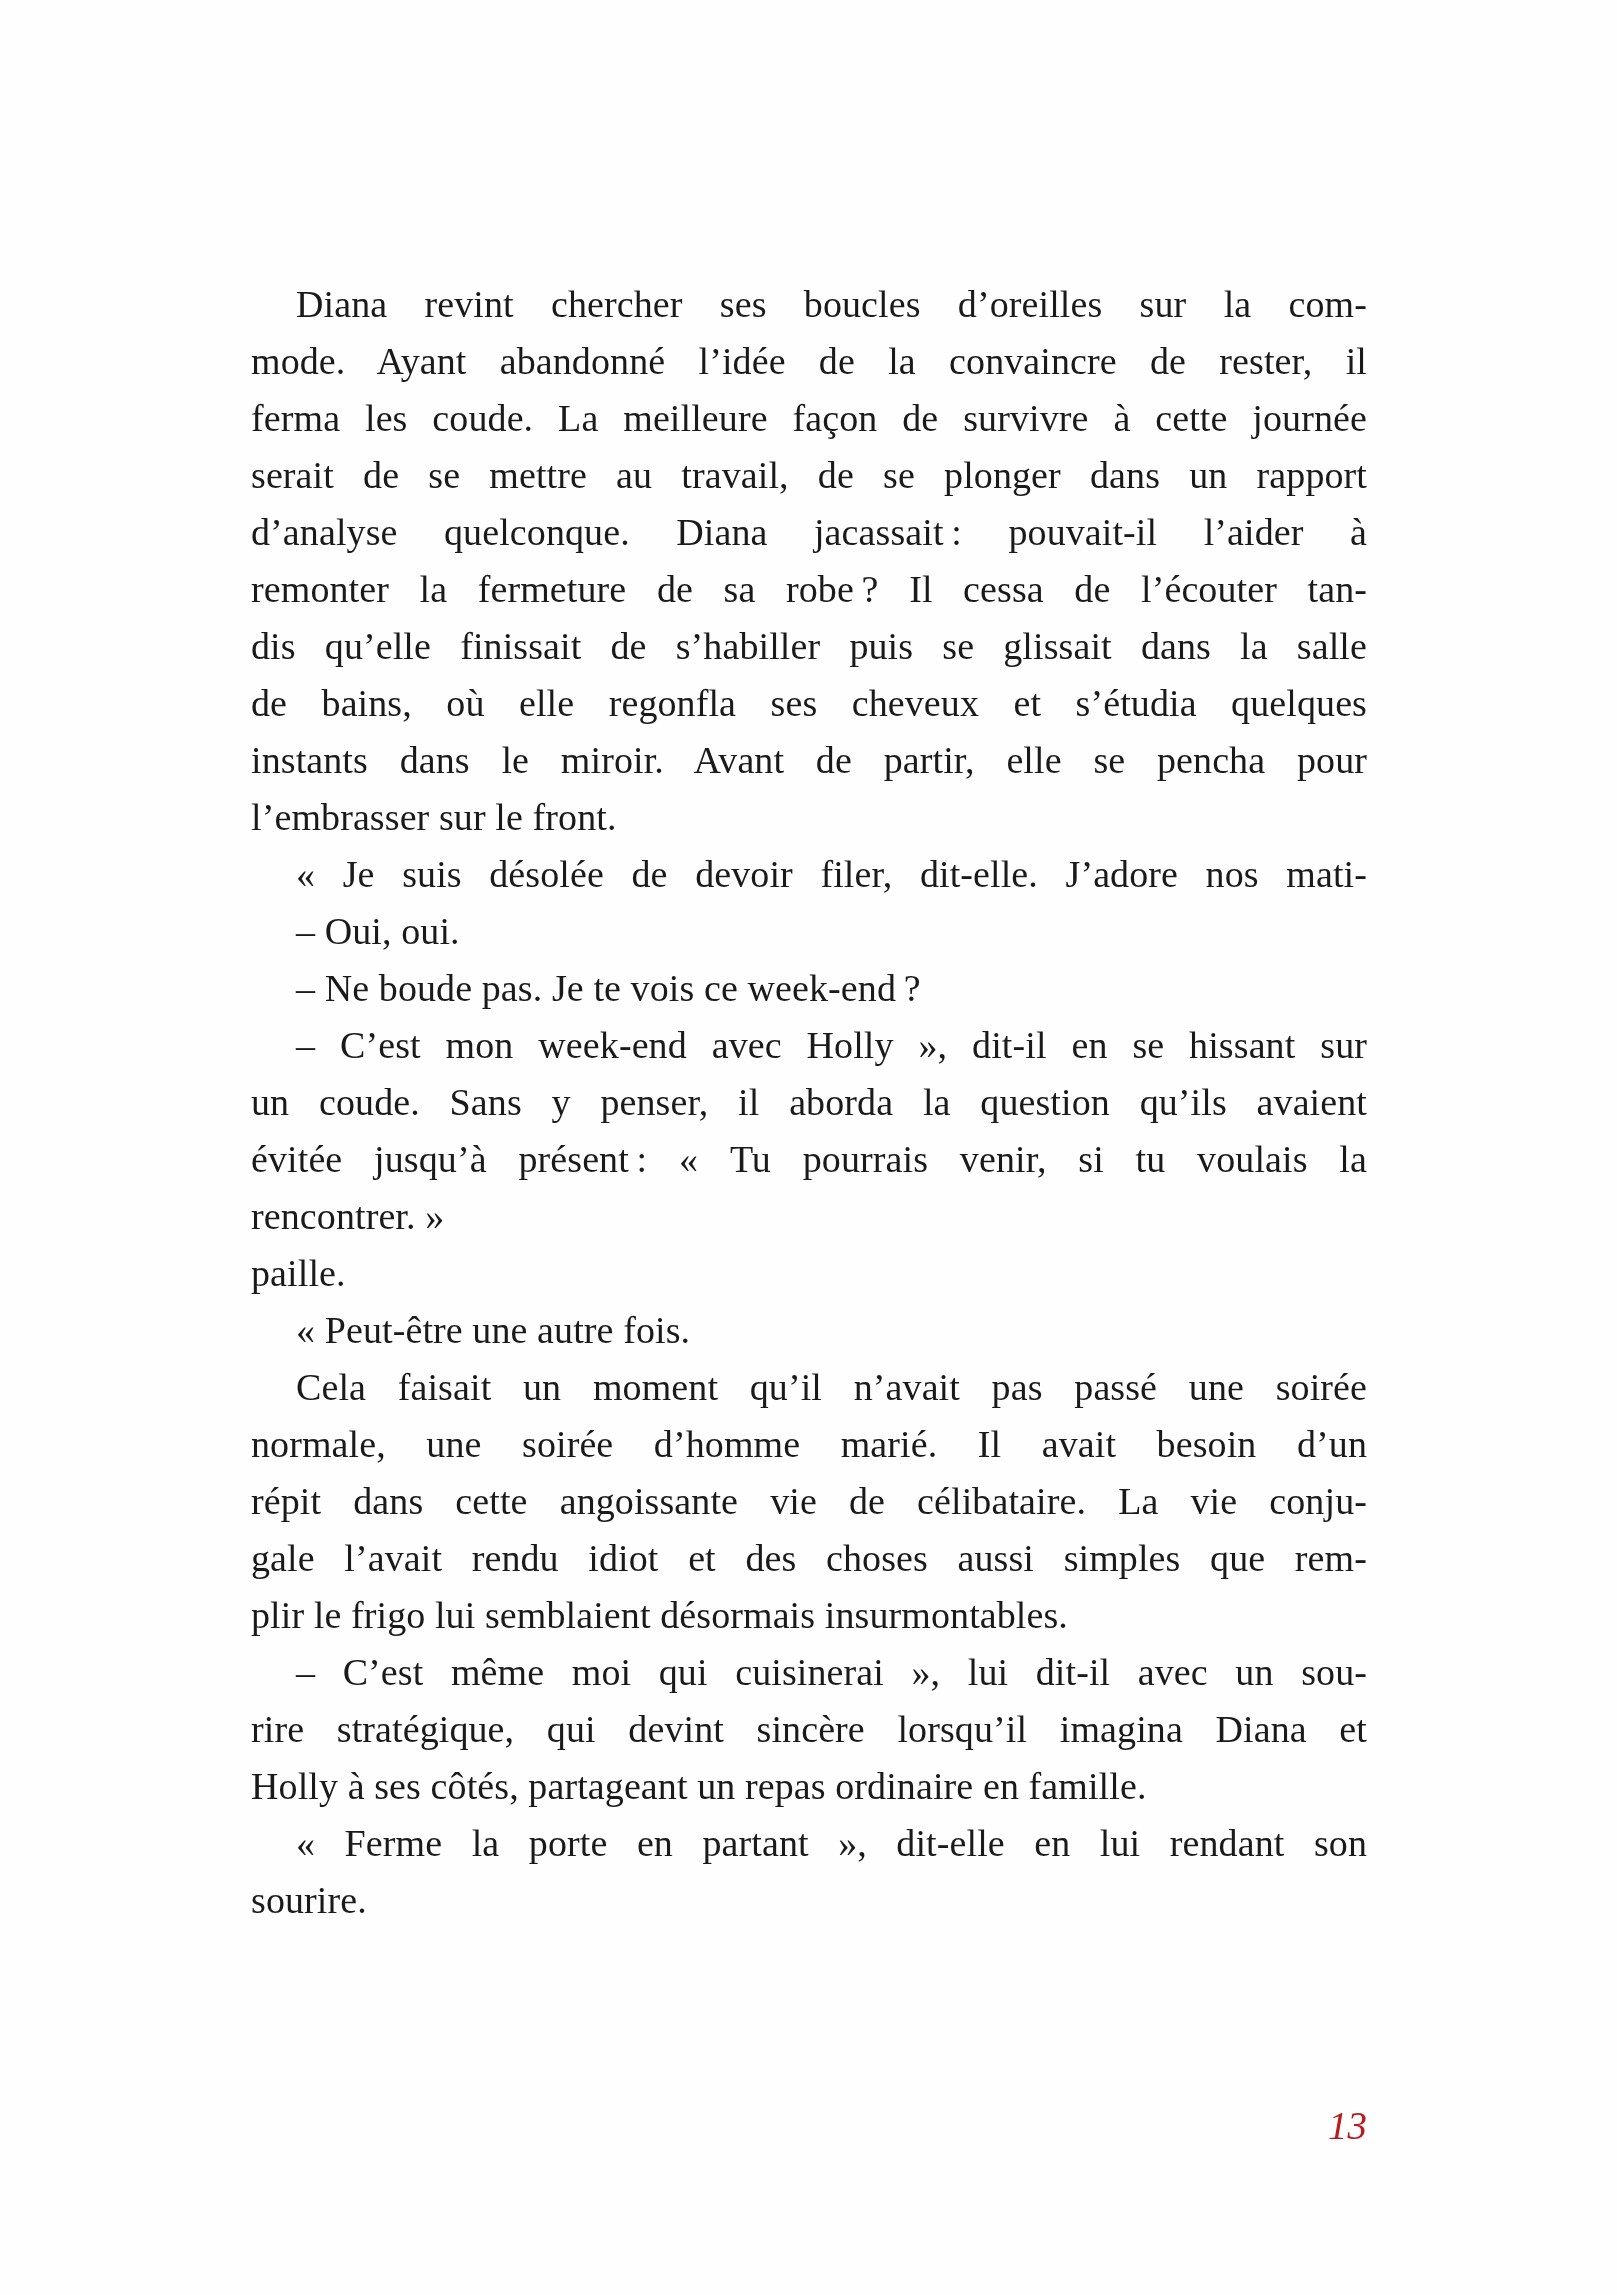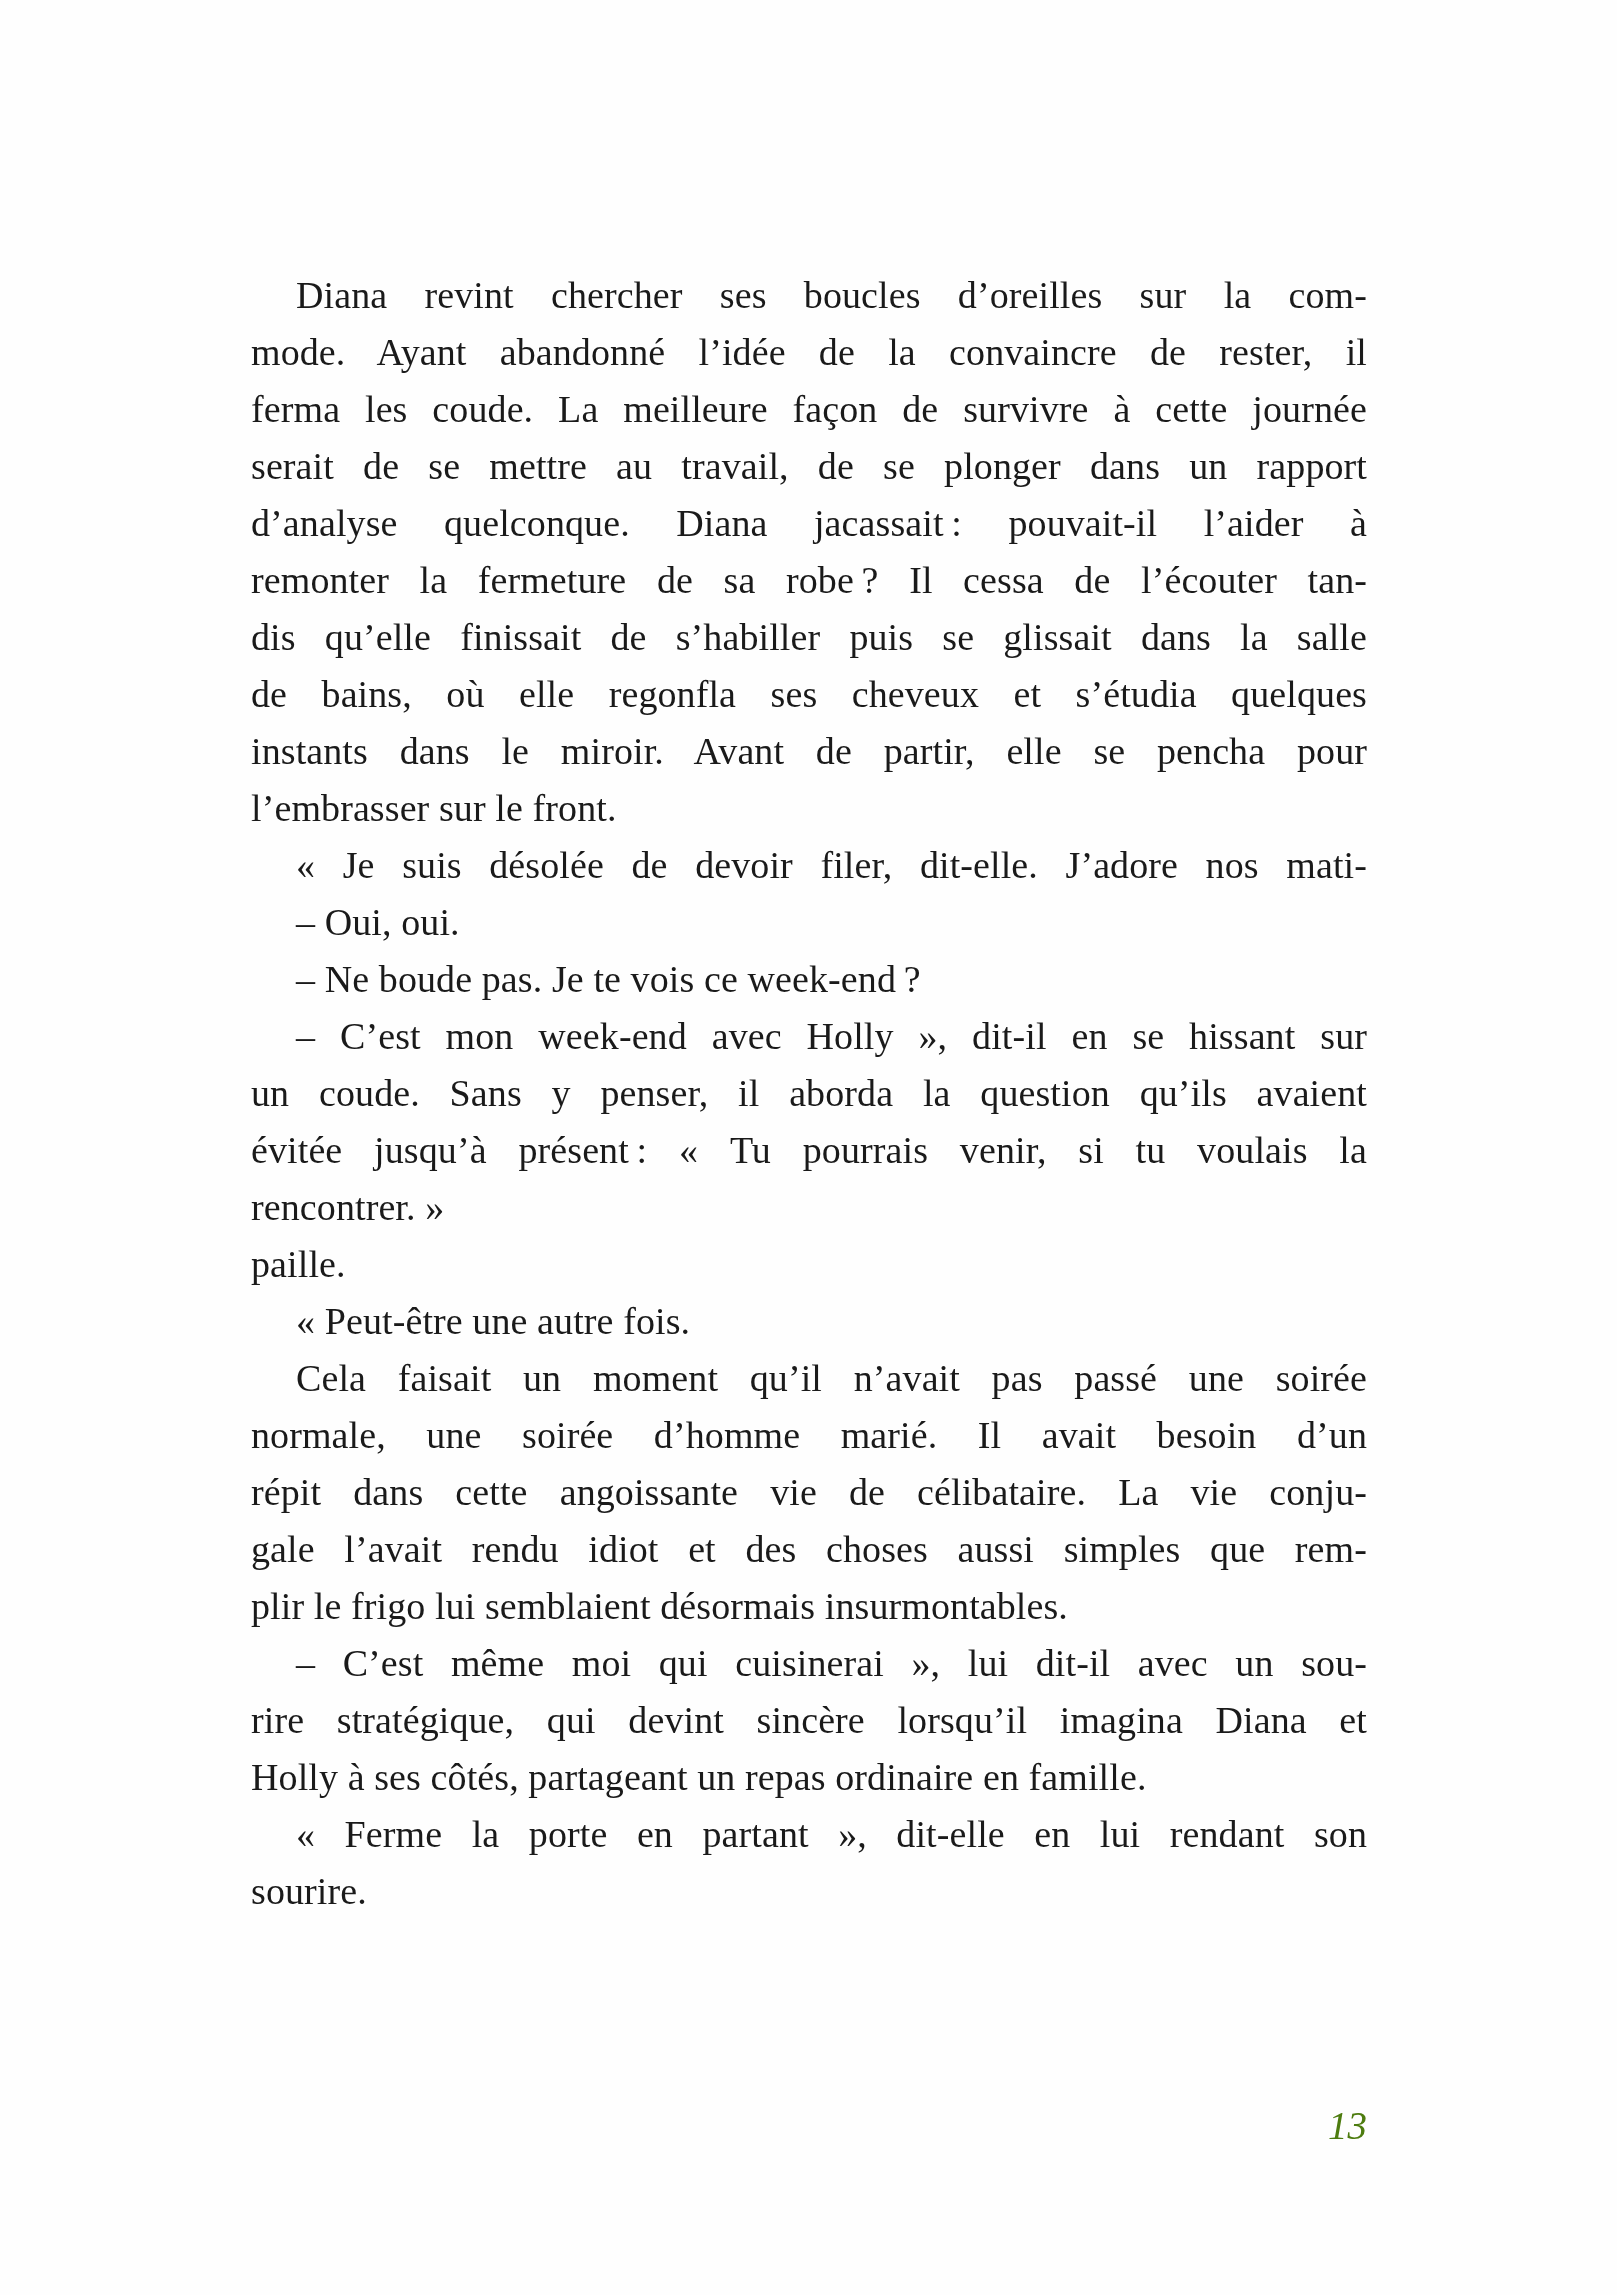--- a/index.html
+++ b/index.html
@@ -11,21 +11,21 @@
     height: 2296px;
     position: relative;
     background: #fefefe;
     font-family: "Liberation Serif", "DejaVu Serif", serif;
     color: #1a1a1a;
     overflow: hidden;
   }
   .text-block {
     position: absolute;
     left: 251px;
-    top: 267px;
+    top: 276px;
     width: 1116px;
     font-size: 38px;
     line-height: 57px;
     letter-spacing: 0.1px;
   }
   .paragraph {
     margin: 0;
     padding: 0;
   }
   .line {
@@ -41,21 +41,21 @@
   }
   .page-number {
     position: absolute;
     left: 251px;
     top: 2104px;
     width: 1116px;
     text-align: right;
     font-size: 39px;
     line-height: 44px;
     font-style: italic;
-    color: #4d7c0f;
+    color: #b91c1c;
   }
 </style>
 </head>
 <body>
 
 <div class="book-page">
   <div class="text-block" id="text-block">
       <div class="paragraph">
         <div class="line first">Diana revint chercher ses boucles d’oreilles sur la com-</div>
         <div class="line">mode. Ayant abandonné l’idée de la convaincre de rester, il</div>

